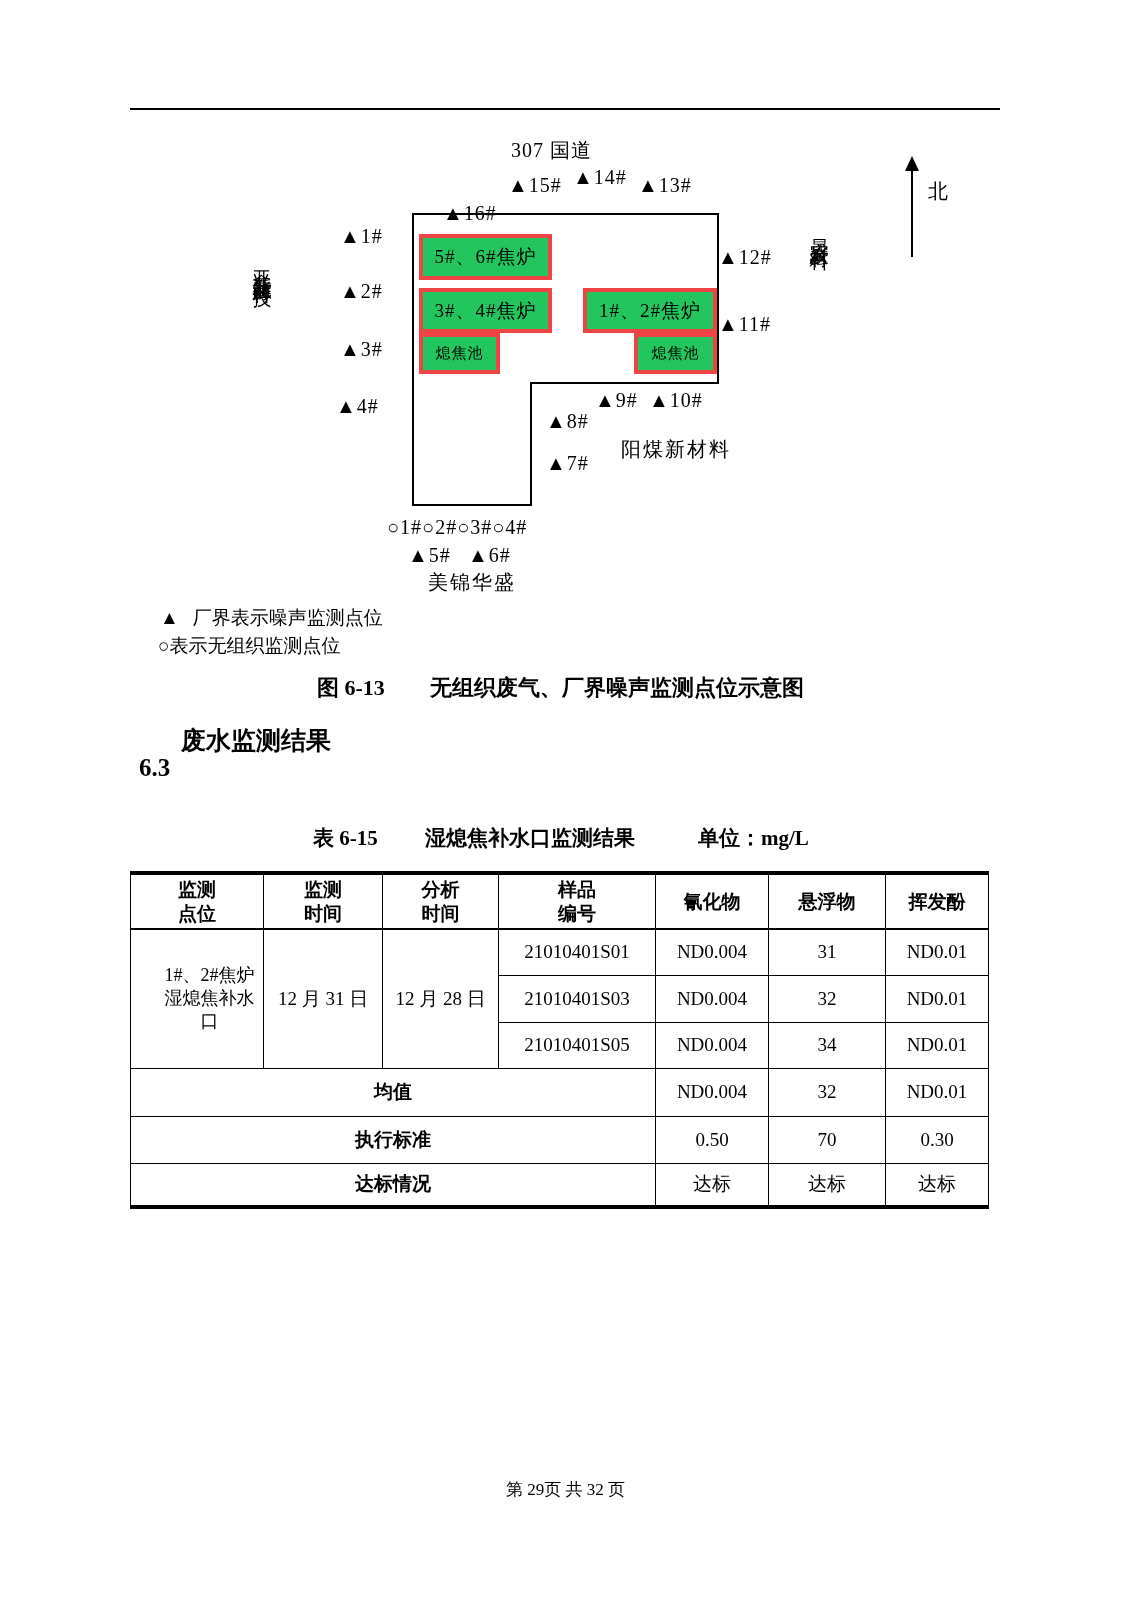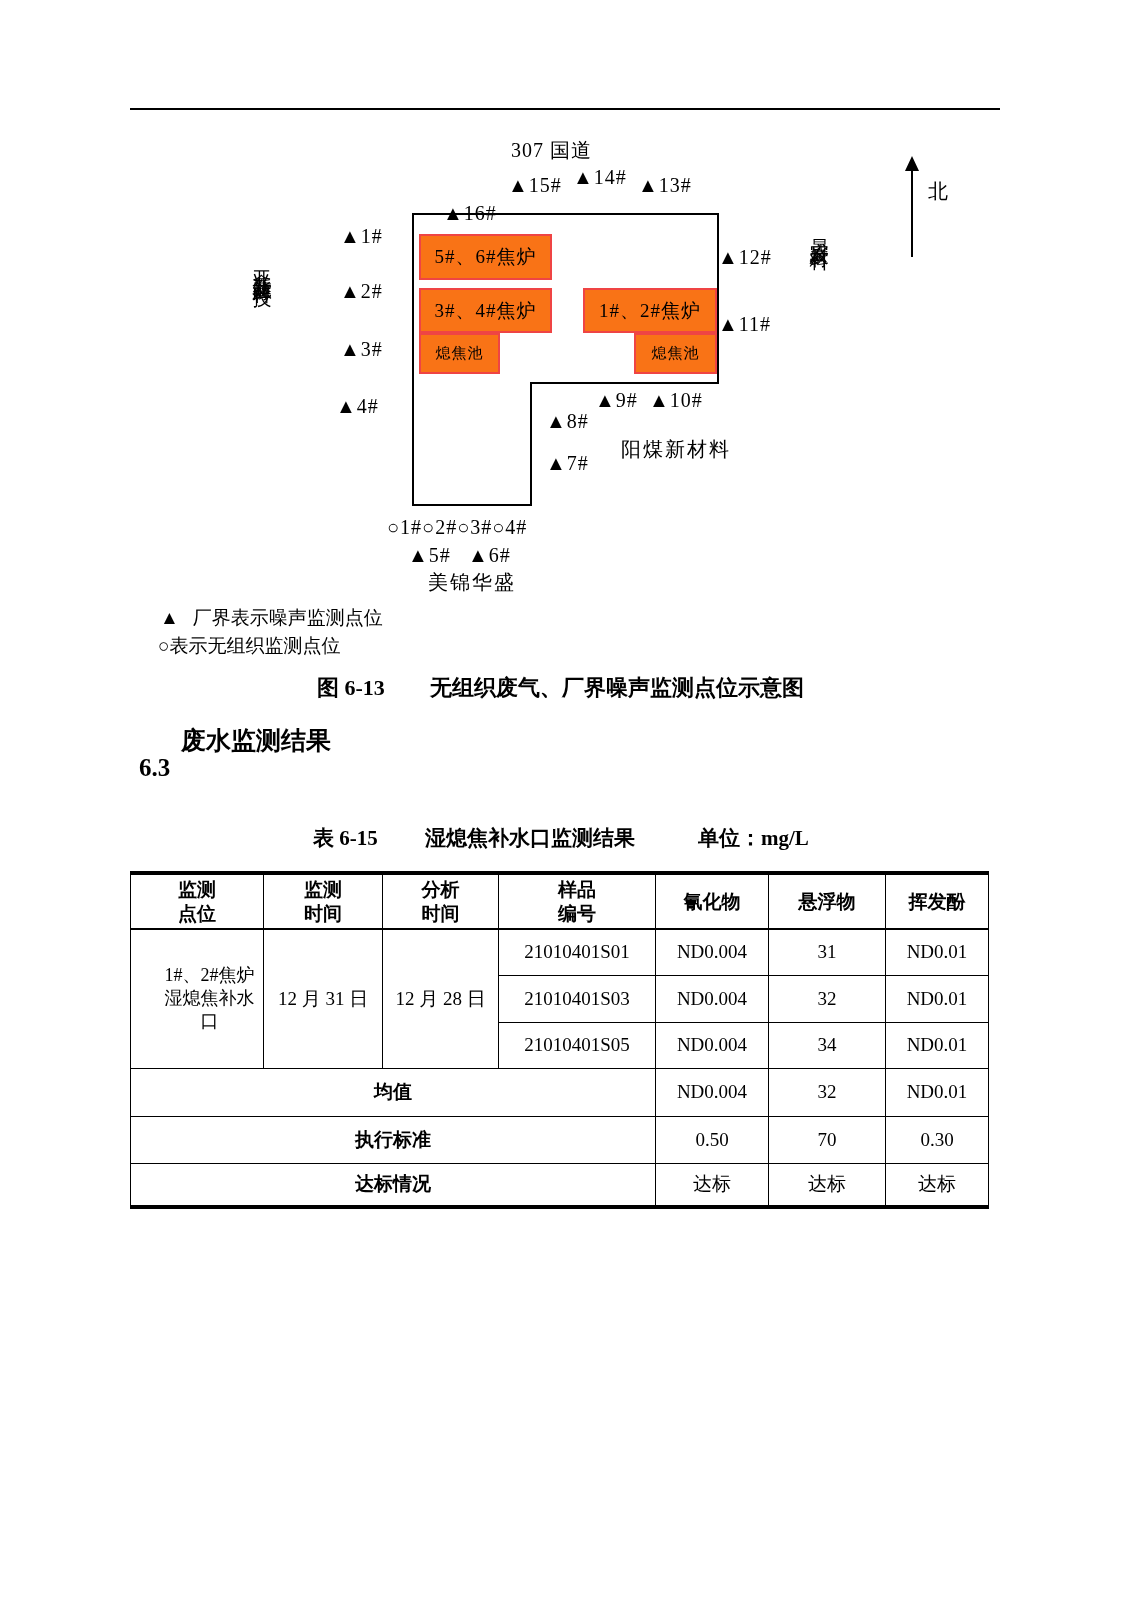--- a/index.html
+++ b/index.html
@@ -11,21 +11,21 @@
     color:#000;
     overflow:hidden;
   }
   .abs{position:absolute;}
   
   .hdr{left:130px;top:83px;width:870px;display:flex;justify-content:space-between;font-size:17px;}
   .hdr-rule{left:130px;top:108px;width:870px;border-top:2px solid #000;height:0;}
   
   .pt{font-size:20px;line-height:1;white-space:nowrap;letter-spacing:1px;}
   .vtext{writing-mode:vertical-rl;font-size:19px;letter-spacing:3px;line-height:1.1;}
-  .bldg{position:absolute;border:2px solid #ef4444;box-sizing:border-box;display:flex;align-items:center;justify-content:center;background:#f97316;}
+  .bldg{position:absolute;border:4px solid #ef4444;box-sizing:border-box;display:flex;align-items:center;justify-content:center;background:#22c55e;}
   .bldg-lg{font-size:19px;letter-spacing:1px;}
   .bldg-sm{font-size:15px;letter-spacing:1px;}
   .arrow-line{width:0;height:88px;border-left:2px solid #000;}
   .arrow-head{width:0;height:0;border-left:7px solid transparent;border-right:7px solid transparent;border-bottom:15px solid #000;}
   .legend-line{font-size:19px;line-height:1;white-space:nowrap;}
   .legend-gap{display:inline-block;width:14px;}
   .caption{font-size:22px;font-weight:bold;line-height:1;white-space:nowrap;}
   .h2{font-size:25px;font-weight:bold;line-height:1.1;white-space:nowrap;}
   .para{font-size:25px;line-height:1.1;white-space:nowrap;}
   .tbl-title{font-size:21px;font-weight:bold;line-height:1.1;white-space:nowrap;}
@@ -187,14 +187,15 @@
     </tr>
     <tr style="height:44px;">
       <td colspan="4" class="lbl">达标情况</td>
       <td>达标</td>
       <td>达标</td>
       <td>达标</td>
     </tr>
   </tbody>
     </table>
 
+  <div class="abs footer">第 29页 共 32 页</div>
 
 </div>
 
 </body></html>

